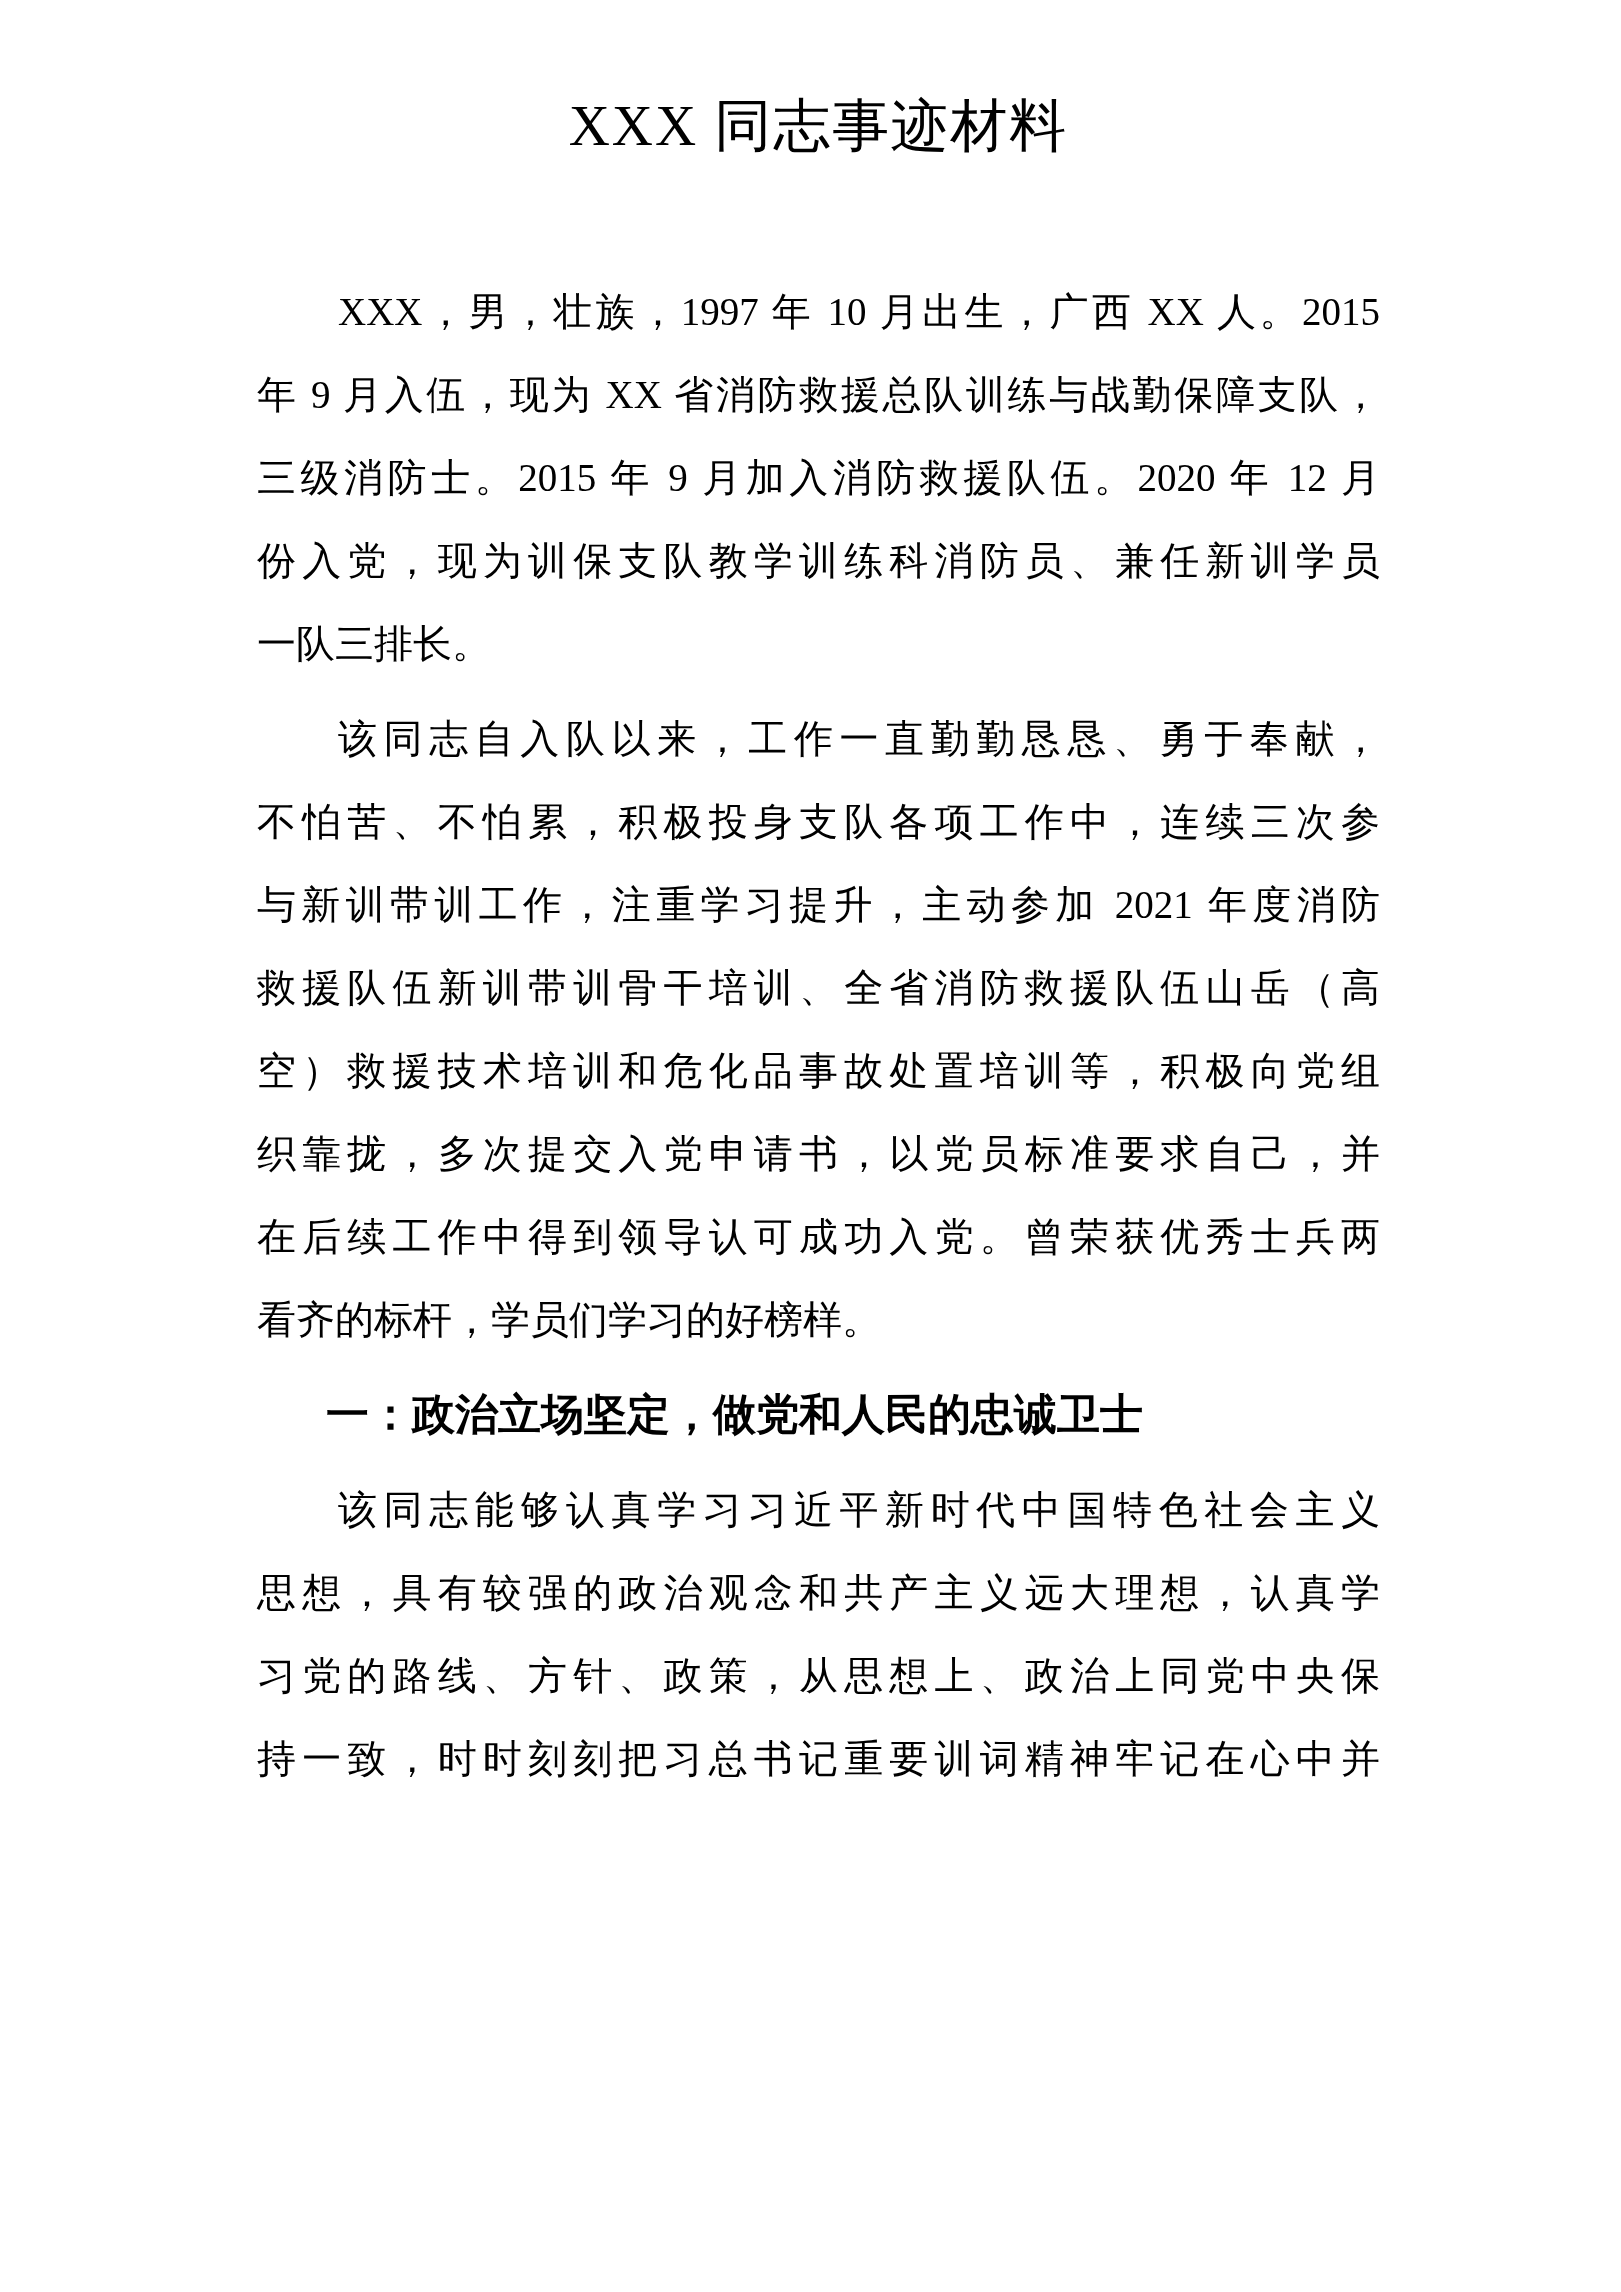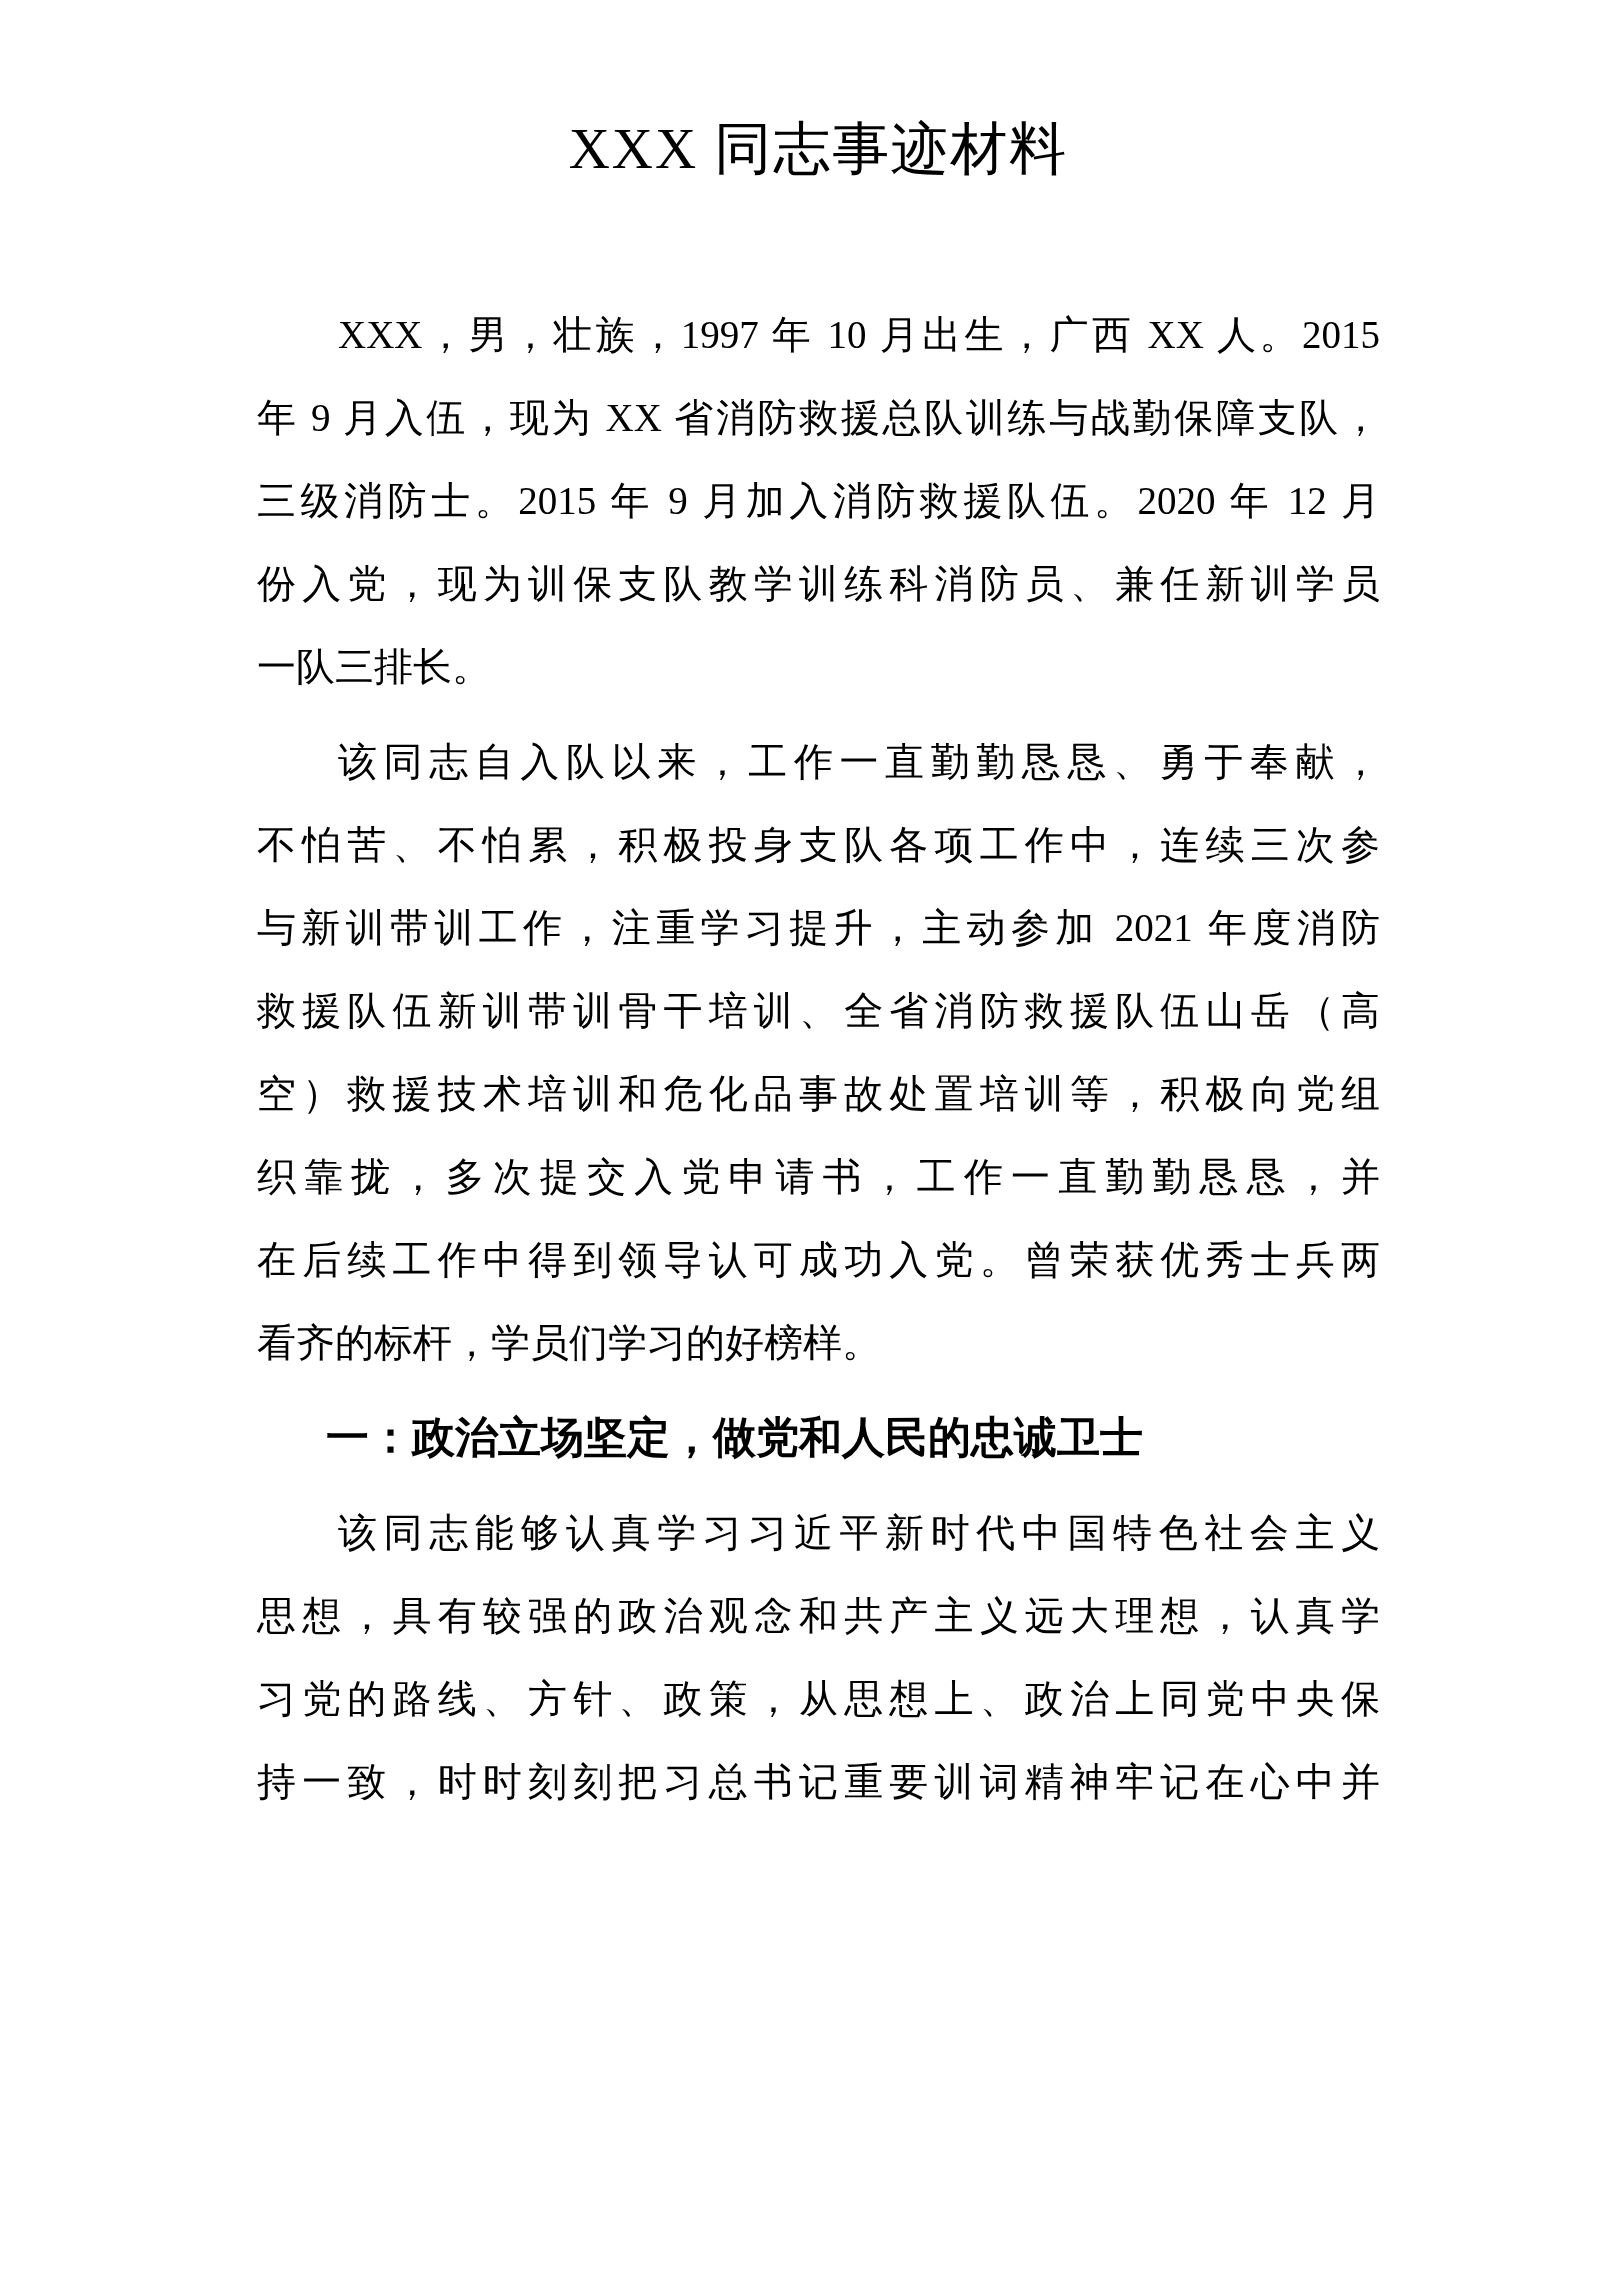--- a/index.html
+++ b/index.html
@@ -13,21 +13,21 @@
     height: 2293px;
     background: #ffffff;
     box-sizing: border-box;
     padding: 0 229px 0 245px;
     overflow: hidden;
     color: #000000;
     font-family: "Liberation Serif", "DejaVu Serif", serif;
   }
   .doc-title {
     margin: 0;
-    padding-top: 115px;
+    padding-top: 92px;
     font-size: 57px;
     line-height: 1.2;
     font-weight: 400;
     text-align: center;
     letter-spacing: 2px;
     white-space: nowrap;
   }
   .doc-body {
     margin-top: 110px;
   }
@@ -71,21 +71,21 @@
         <span class="line">三级消防士。2015 年 9 月加入消防救援队伍。2020 年 12 月</span>
         <span class="line">份入党，现为训保支队教学训练科消防员、兼任新训学员</span>
         <span class="line end">一队三排长。</span>
       </p>
       <p class="paragraph">
         <span class="line indent">该同志自入队以来，工作一直勤勤恳恳、勇于奉献，</span>
         <span class="line">不怕苦、不怕累，积极投身支队各项工作中，连续三次参</span>
         <span class="line">与新训带训工作，注重学习提升，主动参加 2021 年度消防</span>
         <span class="line">救援队伍新训带训骨干培训、全省消防救援队伍山岳（高</span>
         <span class="line">空）救援技术培训和危化品事故处置培训等，积极向党组</span>
-        <span class="line">织靠拢，多次提交入党申请书，工作一直勤勤恳恳，并</span>
+        <span class="line">织靠拢，多次提交入党申请书，以党员标准要求自己，并</span>
         <span class="line">在后续工作中得到领导认可成功入党。曾荣获优秀士兵两</span>
         <span class="line end">看齐的标杆，学员们学习的好榜样。</span>
       </p>
       <h2 class="section-heading">一：政治立场坚定，做党和人民的忠诚卫士</h2>
       <p class="paragraph">
         <span class="line indent">该同志能够认真学习习近平新时代中国特色社会主义</span>
         <span class="line">思想，具有较强的政治观念和共产主义远大理想，认真学</span>
         <span class="line">习党的路线、方针、政策，从思想上、政治上同党中央保</span>
         <span class="line">持一致，时时刻刻把习总书记重要训词精神牢记在心中并</span>
       </p>

